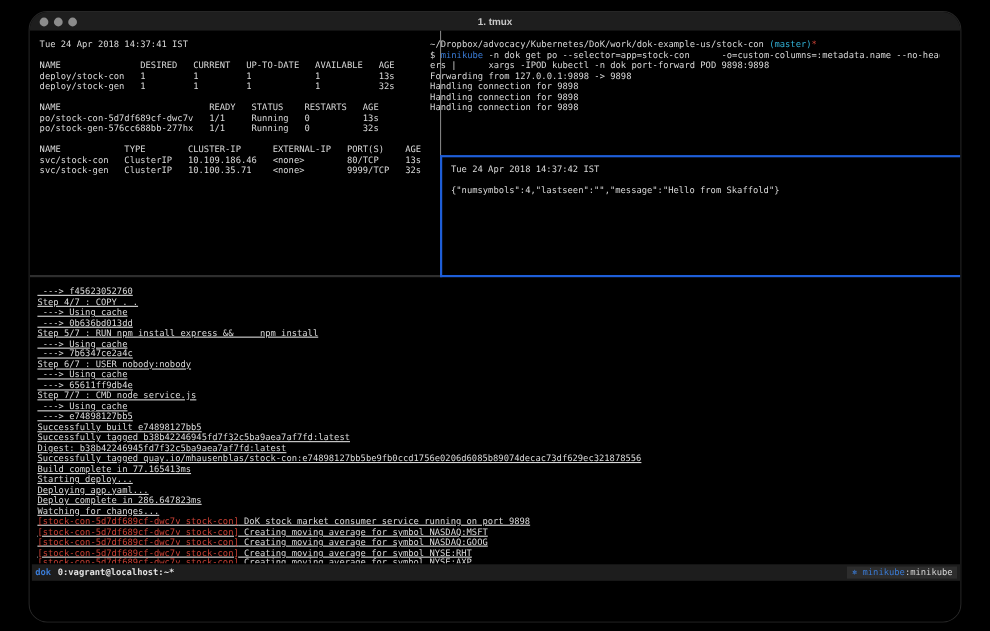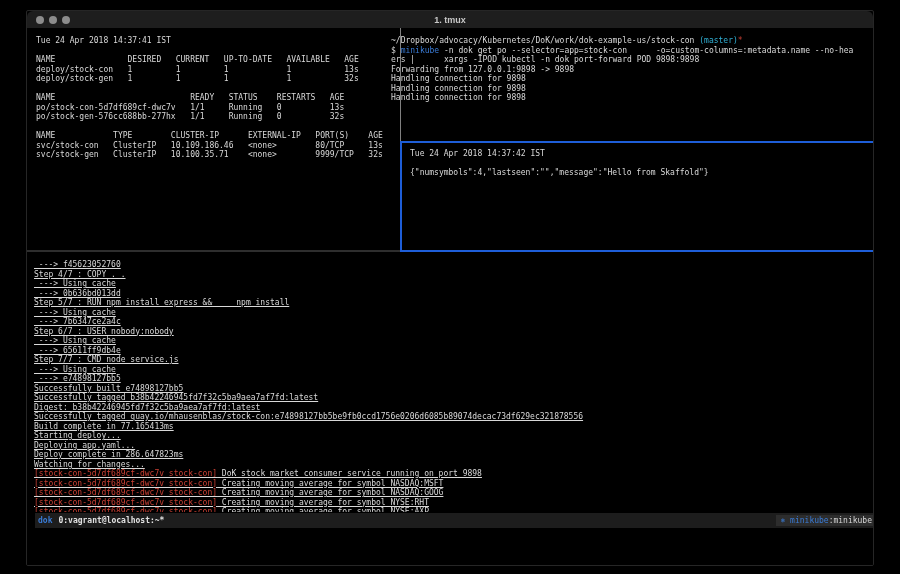--- a/index.html
+++ b/index.html
@@ -1,18 +1,18 @@
 <!DOCTYPE html>
 <html style="--background: #000000; --foreground: #d9d9d9; --border-active: #1e5ed8; --border-inactive-v: #808080; --border-inactive-h: #2e2e2e; --red: #c94034; --cyan: #31b0d5; --blue: #3a7bd5; --statusbar-bg: #1d1d1d;"><head>
 <meta charset="utf-8">
 <style>
   html,body{margin:0;padding:0;background:#000;}
   .stage{position:relative;width:900px;height:574px;background:#000;overflow:hidden;}
   .window{position:absolute;left:26px;top:10px;width:848px;height:556px;background:#010101;
-          border:1px solid #262626;border-radius:2px;box-sizing:border-box;overflow:hidden;}
+          border:1px solid #262626;border-radius:17px;box-sizing:border-box;overflow:hidden;}
   .titlebar{height:17px;background:#1e1e1e;border-radius:6px 6px 0 0;position:relative;
             display:flex;align-items:center;}
   .dots{display:flex;gap:5px;padding-left:9px;z-index:2;}
   .dot{width:8px;height:8px;border-radius:50%;background:#8c8c8c;}
   .title{position:absolute;left:0;right:0;text-align:center;
          font:600 9px "Liberation Sans",sans-serif;color:#c8c8c8;}
   .terminal{position:relative;width:846px;height:537px;background:#000;}
   .pane{position:absolute;overflow:hidden;}
   pre{margin:4px;font:8px/9.5px "DejaVu Sans Mono",monospace;color:#d9d9d9;white-space:pre;}
   .pane-top-left{left:2px;top:2px;width:371px;height:220px;}
@@ -24,21 +24,21 @@
   .pane-bottom{left:2px;top:225px;width:844px;height:259px;}
   .pane-bottom pre{padding:3px 0 0 1px;text-decoration:underline;}
   .vdiv-top{position:absolute;left:373px;top:0;width:1px;height:113px;background:var(--border-inactive-v,#808080);}
   .hdiv-left{position:absolute;left:0;top:222px;width:373px;height:2px;background:var(--border-inactive-h,#2e2e2e);}
   .bactive{position:absolute;background:var(--border-active,#1e5ed8);}
   .bactive-top{left:373px;top:113px;width:473px;height:2px;}
   .bactive-left{left:373px;top:113px;width:2px;height:111px;}
   .bactive-bottom{left:373px;top:222px;width:473px;height:2px;}
   .statusbar{position:absolute;left:2px;top:485px;width:844px;height:15px;background:#1d1d1d;
              display:flex;align-items:center;font:8px "DejaVu Sans Mono",monospace;
-             padding:0 3px;box-sizing:border-box;margin-left:6px;}
+             padding:0 3px;box-sizing:border-box;}
   .session{color:var(--blue,#3a7bd5);font-weight:bold;margin-right:6px;}
   .window-item{color:#e2e2e2;font-weight:bold;text-align:right;}
   .spacer{flex:1;}
   .kube{background:#2d2d2d;padding:1px 4px;white-space:pre;}
   .kube-ctx{color:var(--blue,#3a7bd5);}
   .kube-ns{color:#d6d6d6;}
   .c-red{color:var(--red,#c94034);}
   .c-cyan{color:var(--cyan,#31b0d5);}
   .c-blue{color:var(--blue,#3a7bd5);}
 </style>

